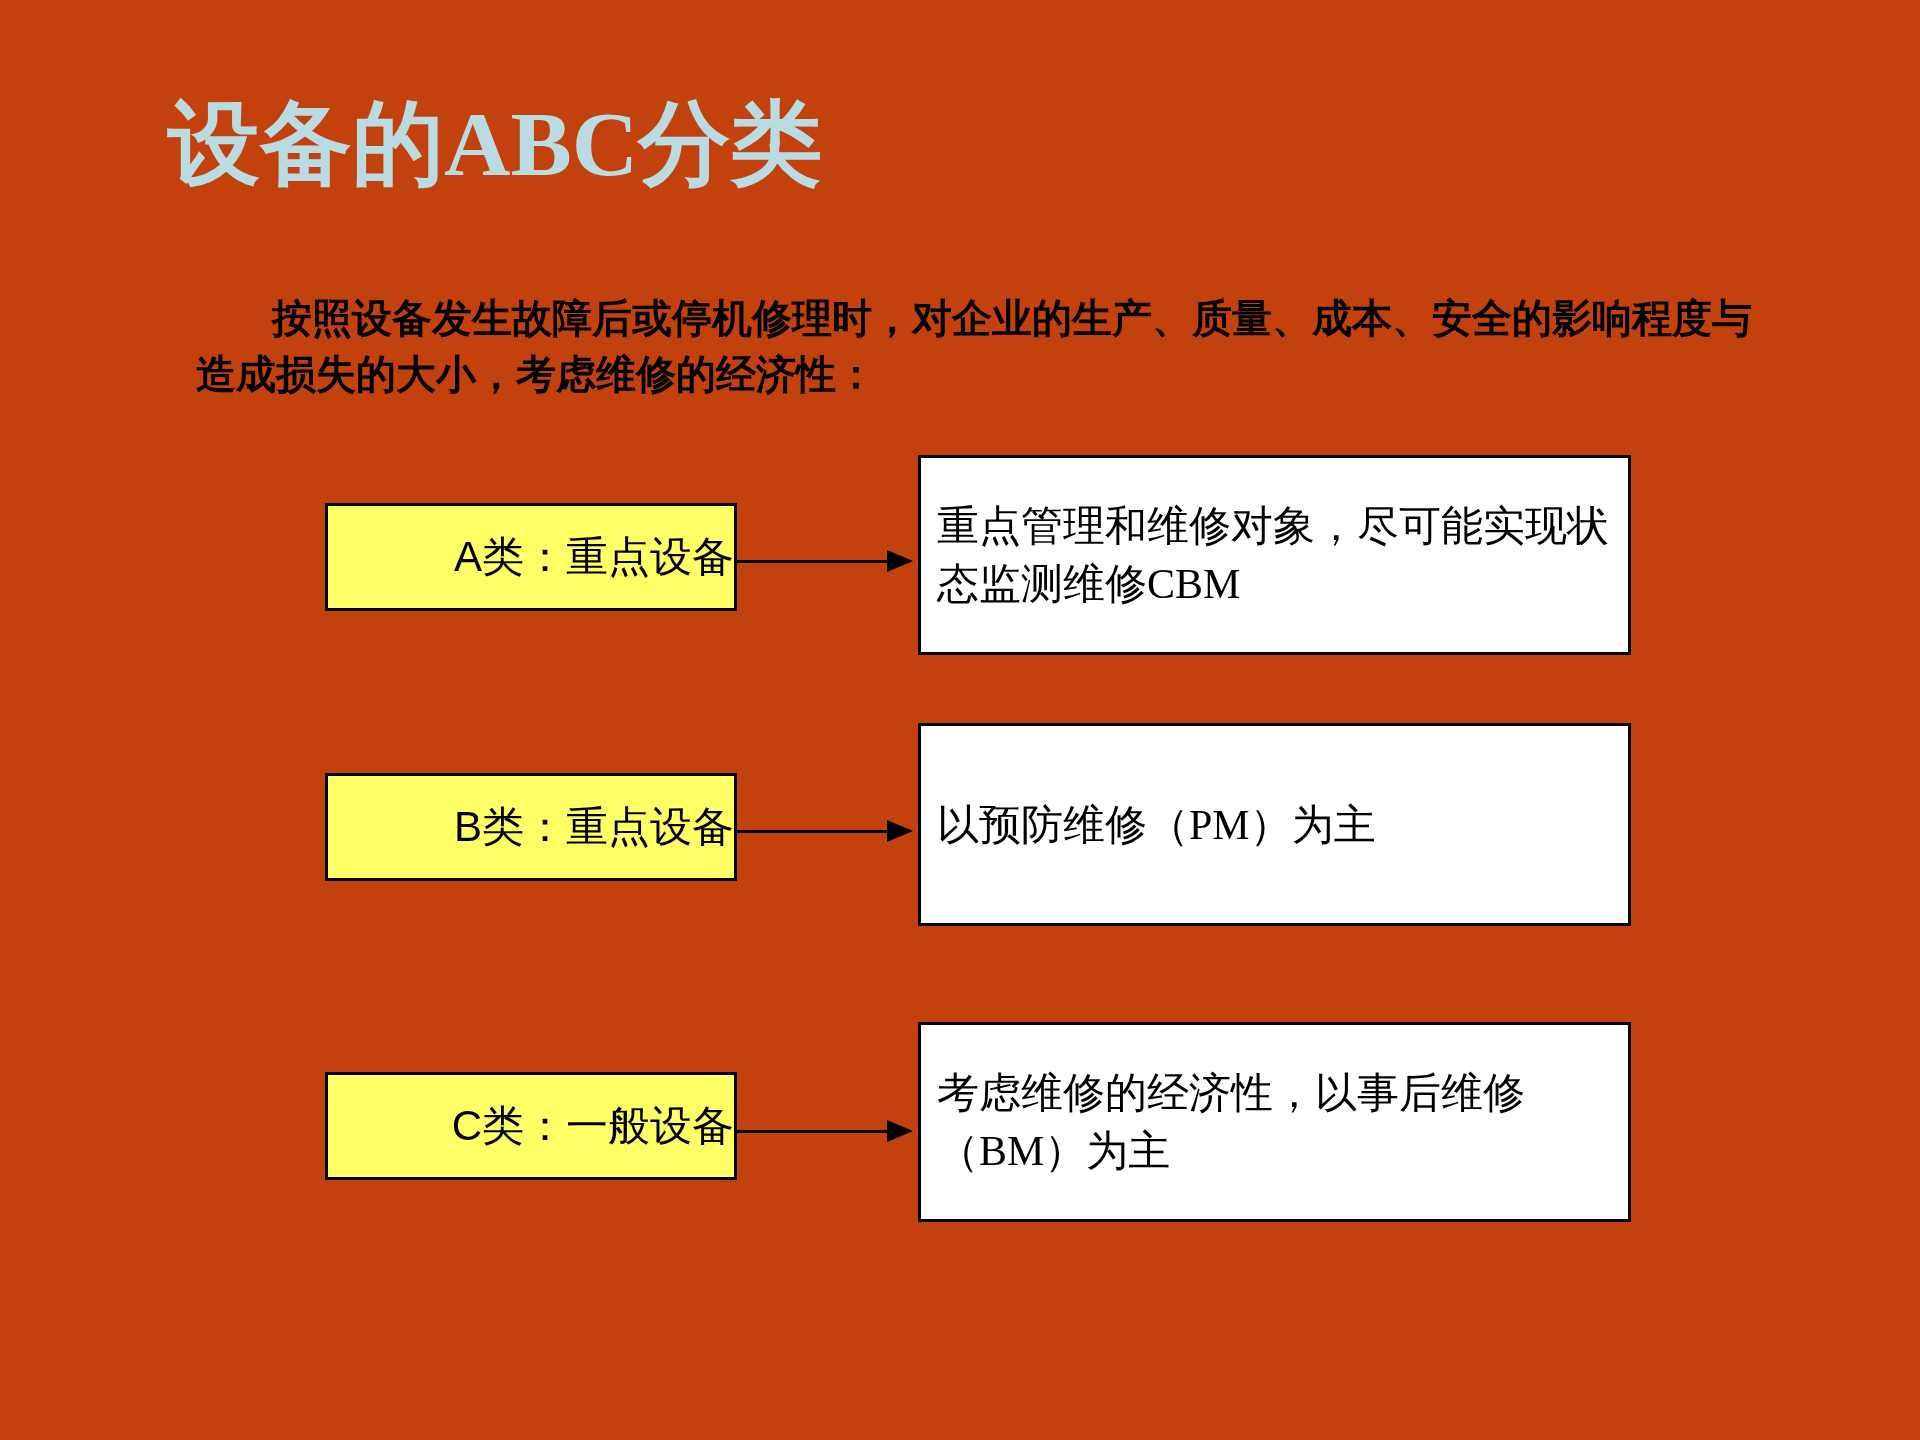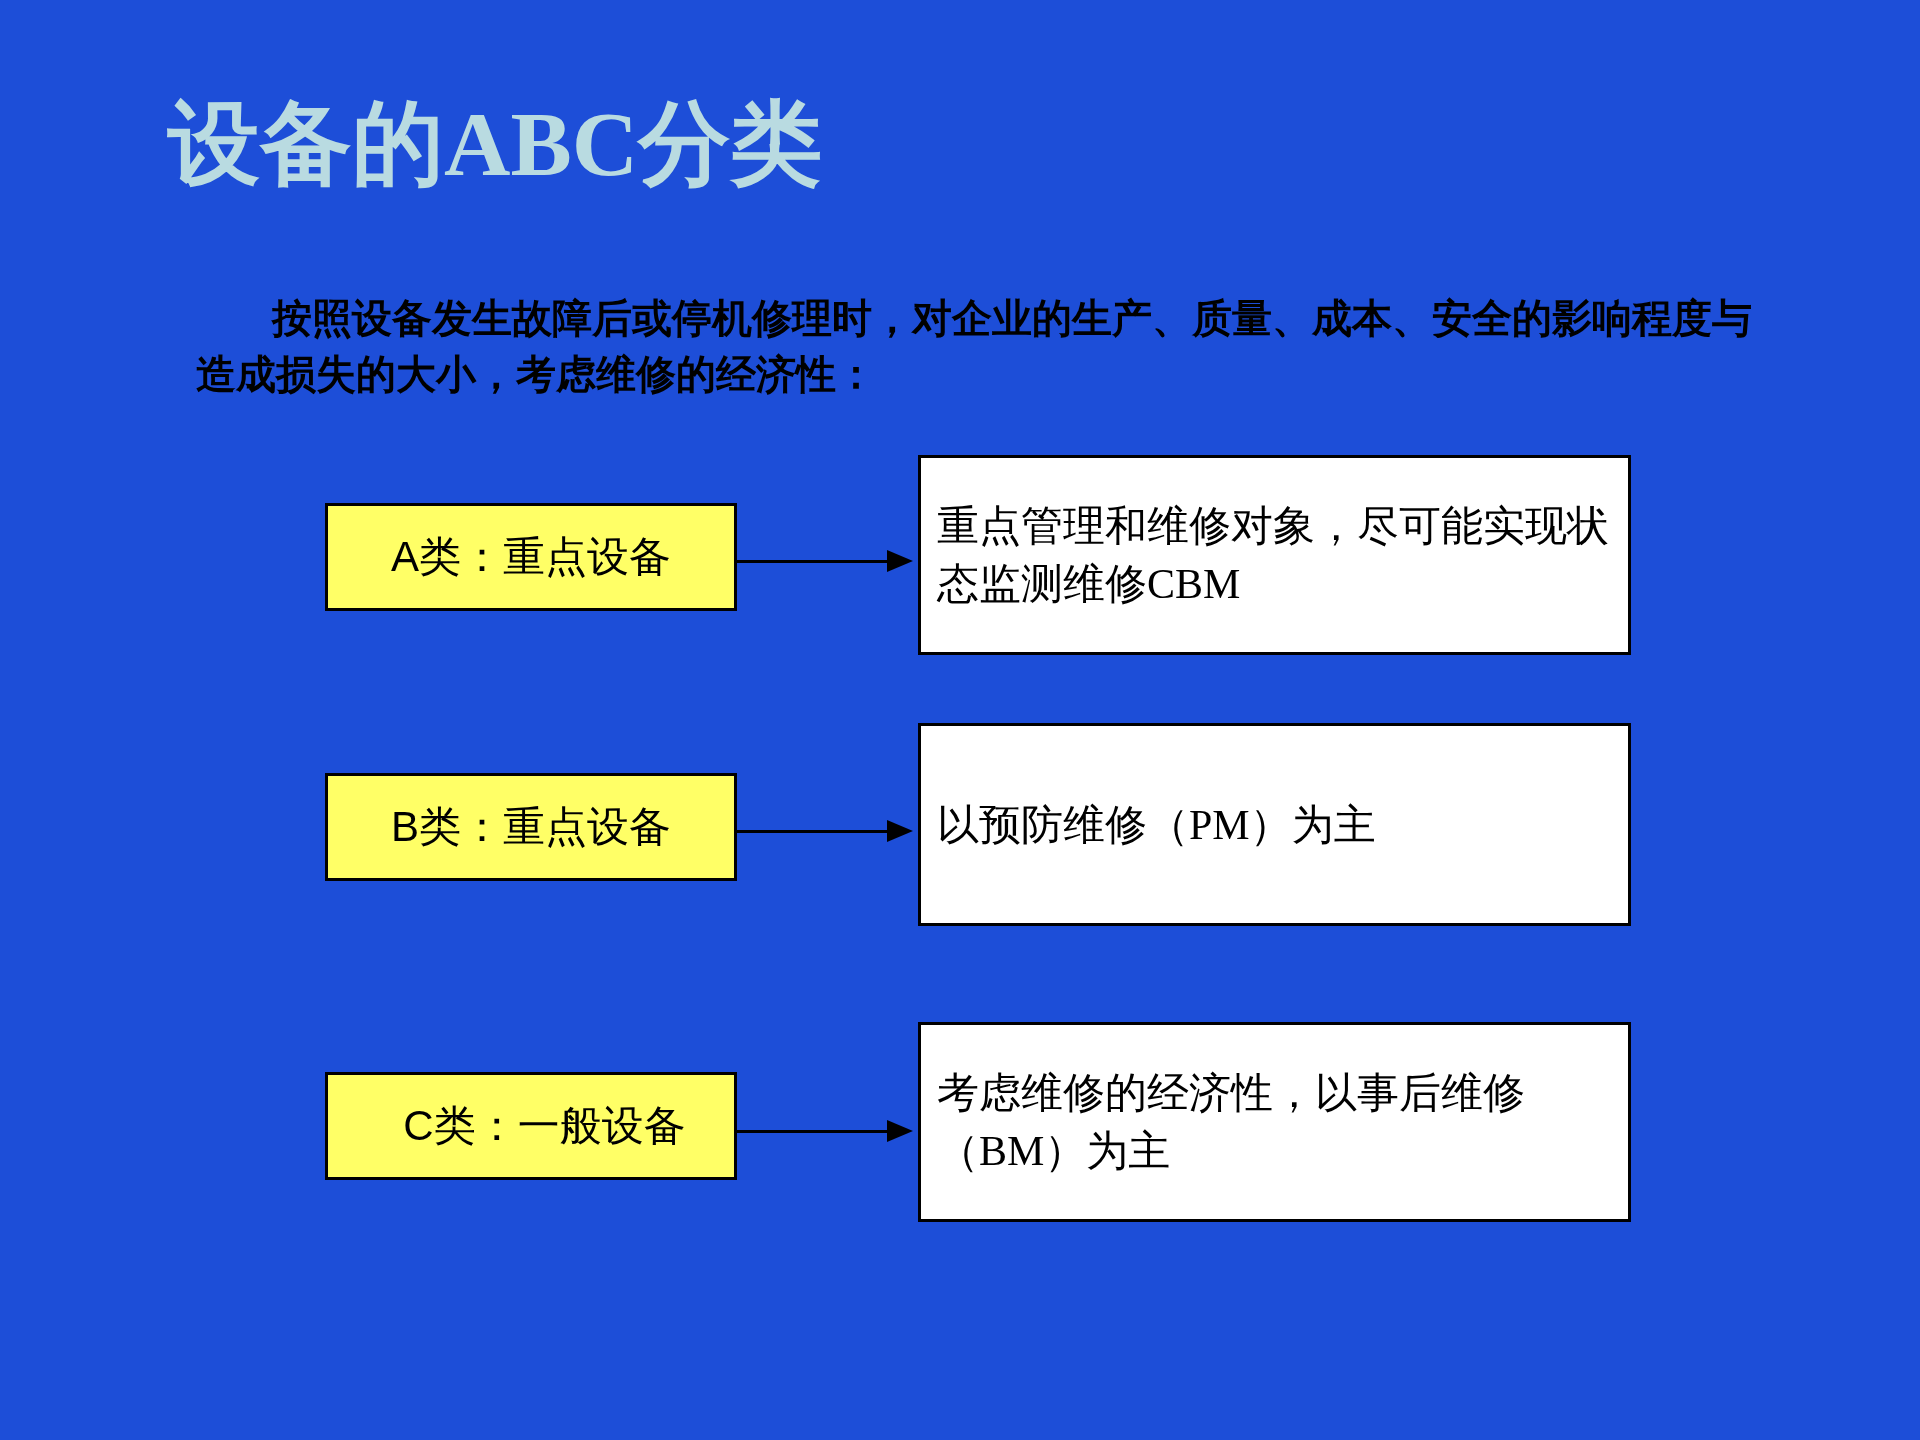--- a/index.html
+++ b/index.html
@@ -16,21 +16,21 @@
     font-family: "Liberation Sans", "DejaVu Sans", sans-serif;
     -webkit-font-smoothing: antialiased;
   }
 
   
   #slide {
     position: absolute;
     left: 0; top: 0;
     width: 1920px;
     height: 1440px;
-    background: #1d4ed8;
+    background: #c2410c;
   }
 
   
   #slide-title {
     position: absolute;
     left: 168px;
     top: 26px;
     width: 1600px;
     font-family: "Liberation Serif", "DejaVu Serif", serif;
     font-weight: 700;
@@ -72,21 +72,21 @@
     position: absolute;
     left: 325px;
     top: 48px;
     width: 412px;
     height: 108px;
     background: #ffff66;
     border: 3px solid #000000;
     box-sizing: border-box;
     display: flex;
     align-items: center;
-    justify-content: center;
+    justify-content: flex-end;
     font-family: "Liberation Sans", "DejaVu Sans", sans-serif;
     font-size: 42px;
     line-height: 50px;
     color: #000000;
     white-space: nowrap;
   }
 
   
   .connector {
     position: absolute;

